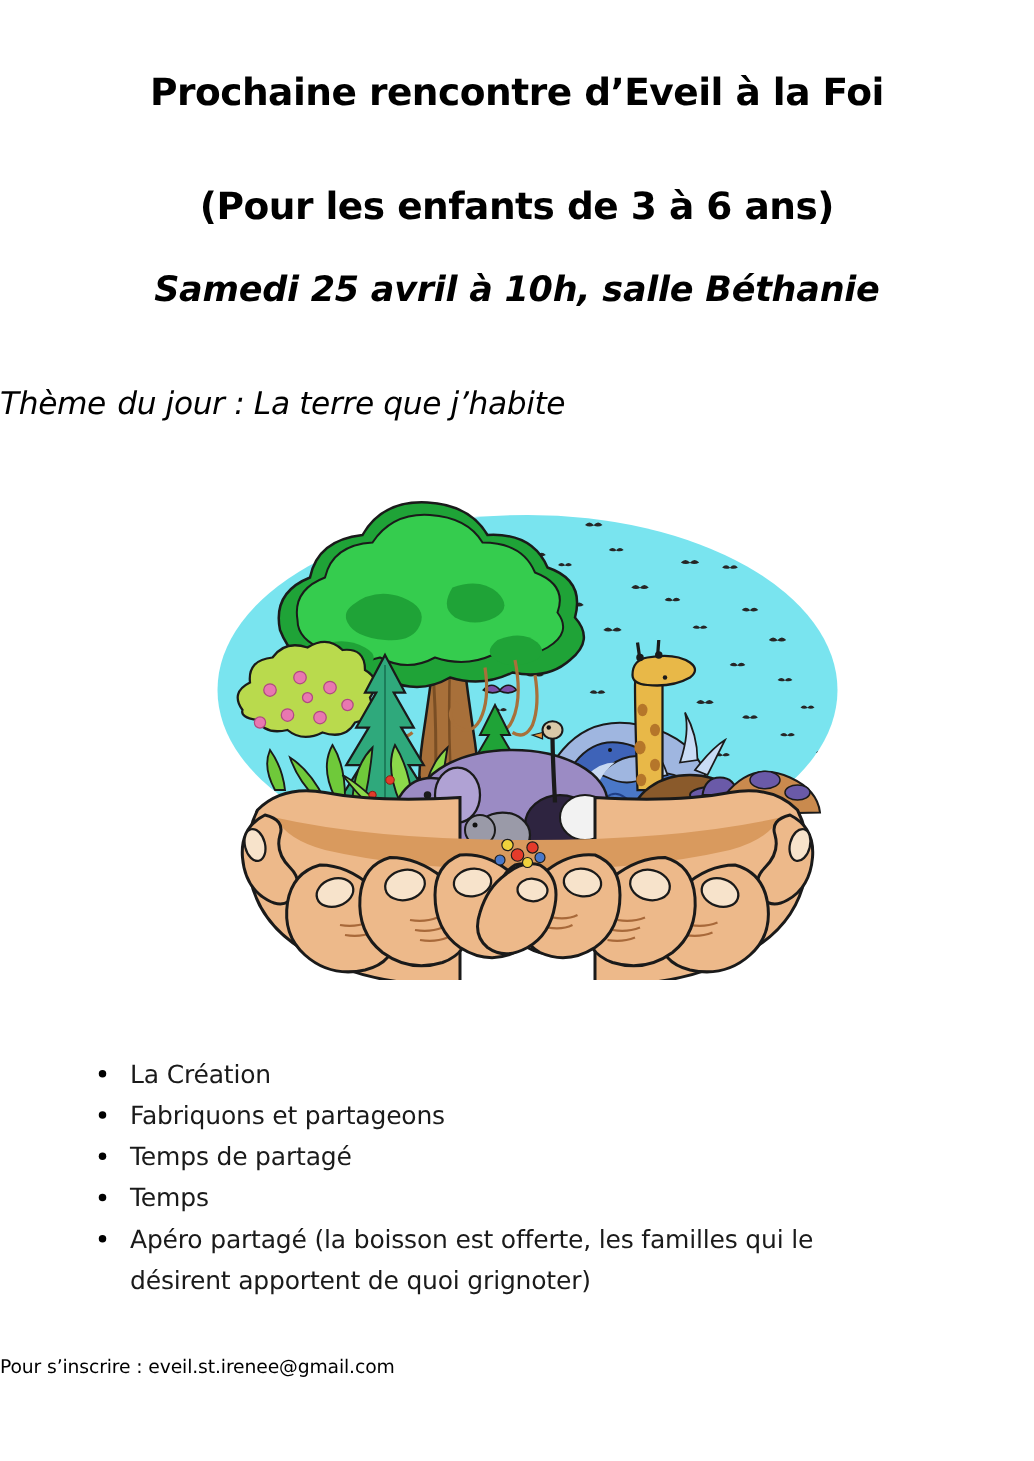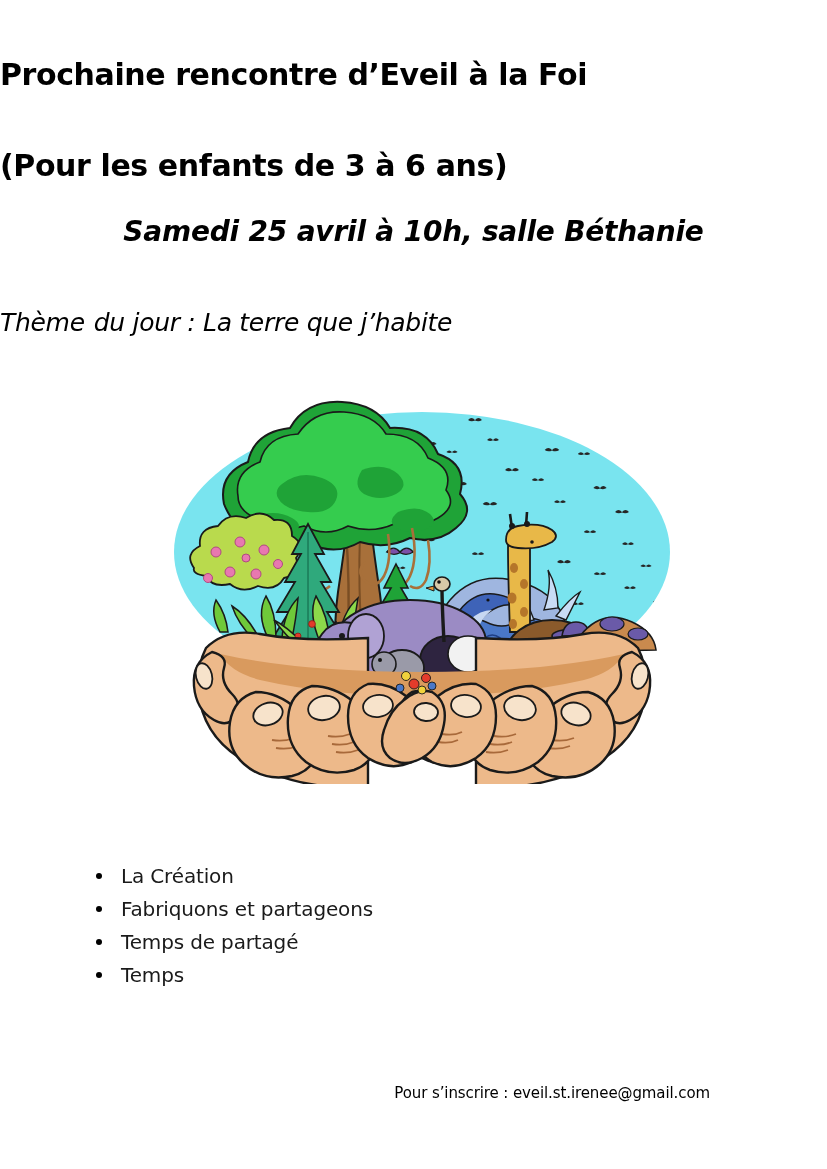--- a/index.html
+++ b/index.html
@@ -18,20 +18,21 @@
     background: #ffffff;
     overflow: hidden;
     margin: 0 auto;
   }
 
   
   .title-line {
     position: absolute;
     left: 0;
     width: 827px;
+    text-align: center;
     font-family: "DejaVu Sans", "Liberation Sans", sans-serif;
     font-weight: bold;
     font-size: 30px;
     letter-spacing: -0.4px;
     color: #000000;
     white-space: nowrap;
   }
   #title-line-1 { top: 57px; }
   #title-line-2 { top: 119px; margin-top: 29px; }
 
@@ -78,21 +79,21 @@
     text-decoration: underline;
     text-underline-offset: 3px;
   }
 
   #program-list {
     position: absolute;
     left: 74px;
     top: 843px;
     width: 660px;
     list-style: none;
-    margin: 17px;
+    margin: 0;
     padding: 0;
     font-family: "DejaVu Sans", "Liberation Sans", sans-serif;
     font-size: 20px;
     line-height: 33px;
     color: #1a1a1a;
   }
   #program-list li {
     position: relative;
     padding-left: 30px;
     margin-bottom: 0px;
@@ -111,21 +112,21 @@
     letter-spacing: -0.15px;
   }
 
   #footer-contact {
     position: absolute;
     left: 0;
     top: 1084px;
     width: 827px;
     padding-right: 117px;
     box-sizing: border-box;
-    text-align: right;
+    text-align: left;
     font-family: "DejaVu Sans", "Liberation Sans", sans-serif;
     font-size: 15px;
     letter-spacing: -0.1px;
     white-space: nowrap;
   }
 
   
   #illustration {
     position: absolute;
     left: 160px;
@@ -521,17 +522,21 @@
         <span class="txt">Fabriquons et partageons</span>
       </li>
     <li>
         <span class="bullet"></span>
         <span class="txt">Temps de partagé</span>
       </li>
     <li>
         <span class="bullet"></span>
         <span class="txt">Temps</span>
       </li>
+    <li>
+        <span class="bullet"></span>
+        <span class="txt">Apéro partagé (la boisson est offerte, les familles qui le désirent apportent de quoi grignoter)</span>
+      </li>
   </ul>
 
   <div id="footer-contact">Pour s’inscrire : eveil.st.irenee@gmail.com</div>
 
 </div>
 
 </body></html>

